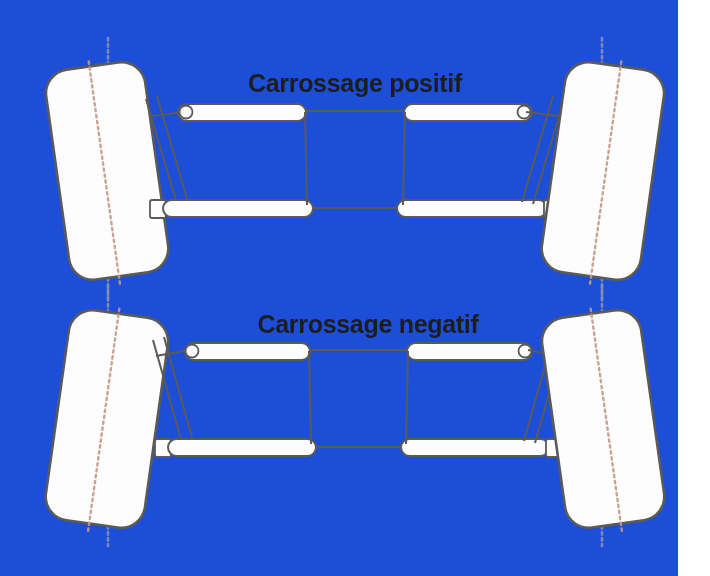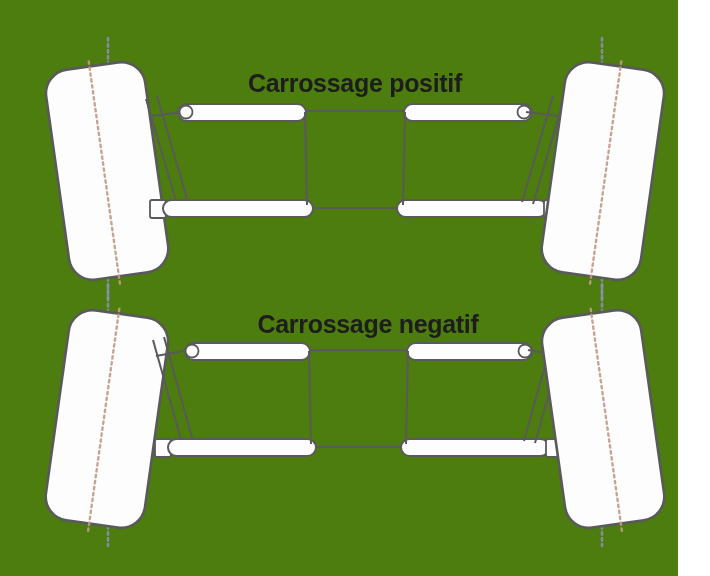--- a/index.html
+++ b/index.html
@@ -10,21 +10,21 @@
   body {
     width: 710px;
     height: 576px;
     overflow: hidden;
     font-family: "Liberation Sans", sans-serif;
   }
   #canvas {
     position: relative;
     width: 678px;
     height: 576px;
-    background: #4d7c0f;
+    background: #1d4ed8;
   }
   #diagram-svg {
     position: absolute;
     left: 0;
     top: 0;
     width: 710px;
     height: 576px;
   }
   .label-text {
     font-family: "Liberation Sans", sans-serif;

